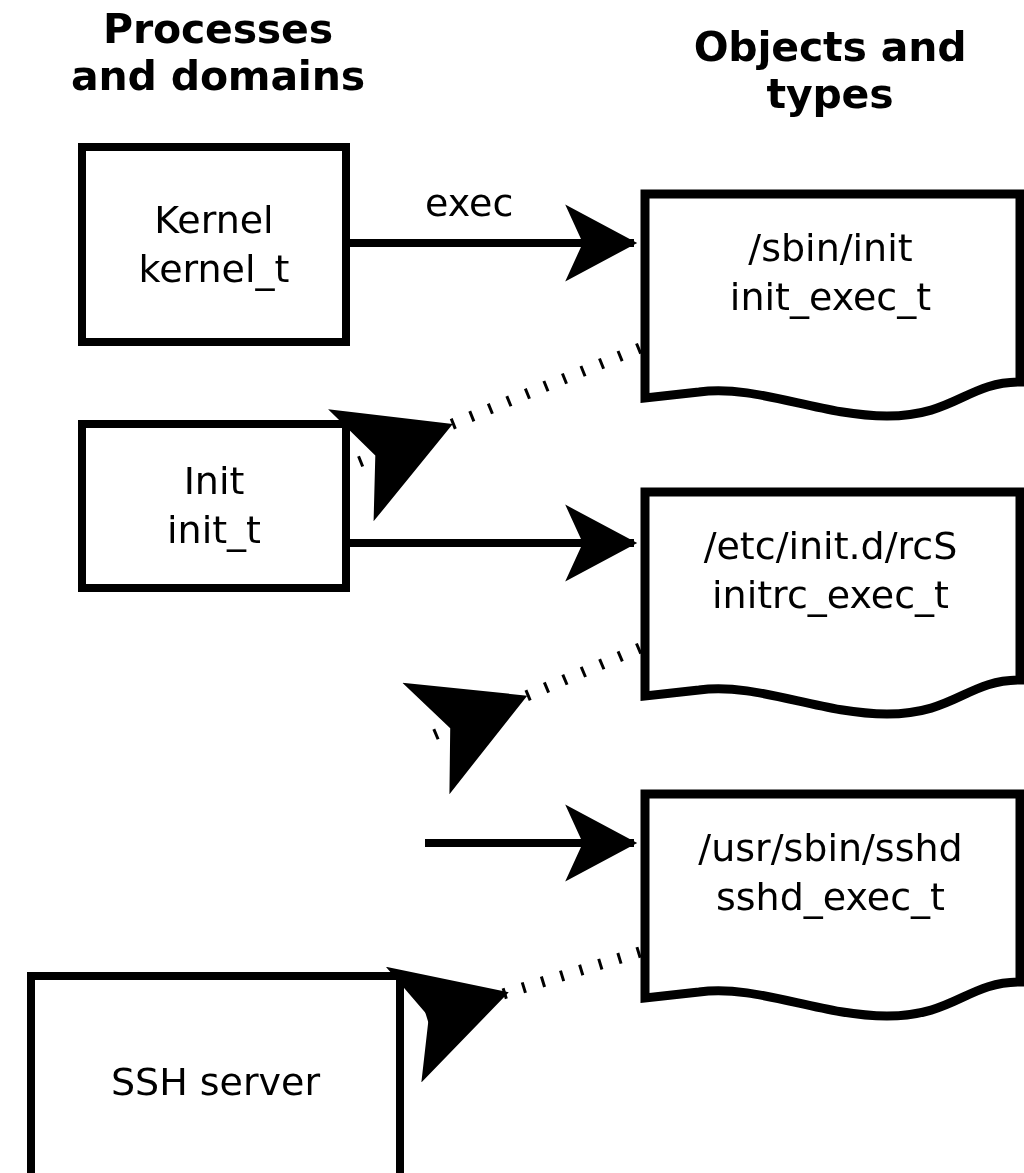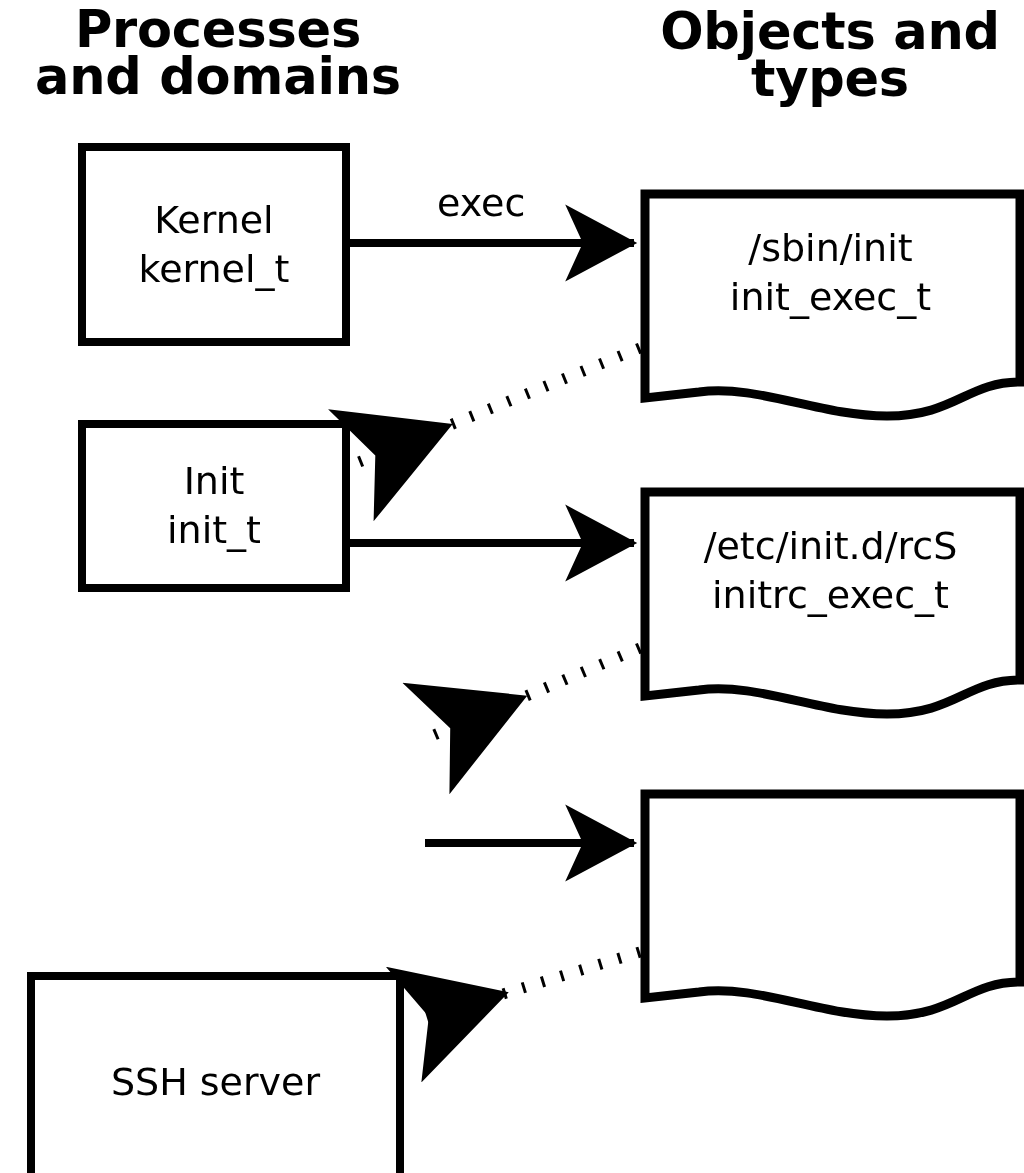--- a/index.html
+++ b/index.html
@@ -5,29 +5,29 @@
 <style>
   html,body{margin:0;padding:0;background:#ffffff;}
   body{width:1024px;height:1173px;overflow:hidden;
        font-family:"DejaVu Sans","Liberation Sans",sans-serif;}
   #stage{position:relative;width:1024px;height:1173px;background:#fff;}
 
   .col-header{
     position:absolute;
     font-family:"DejaVu Sans","Liberation Sans",sans-serif;
     font-weight:700;
-    font-size:51px;
+    font-size:41px;
     line-height:47px;
     color:#000;
     text-align:center;
     letter-spacing:-0.2px;
     white-space:pre-line;
   }
   #hdr-left{left:22px;top:6px;width:392px;}
-  #hdr-right{left:638px;top:8px;width:384px;text-align:center;}
+  #hdr-right{left:638px;top:24px;width:384px;text-align:center;}
 
   .node-box{
     position:absolute;
     box-sizing:border-box;
     border:8px solid #000;
     background:#fff;
     display:flex;
     flex-direction:column;
     align-items:center;
     justify-content:center;
@@ -89,20 +89,24 @@
     <div class="doc-label" style="top:38px;">
       <span class="ln">/sbin/init</span>
       <span class="ln">init_exec_t</span>
     </div>
   </div>
 
   <div class="doc-wrap" style="left:637px;top:786px;width:387px;height:240px;">
     <svg width="387" height="240" viewBox="0 0 387 240" aria-hidden="true">
       <path d="M8 8 L383 8 L383 196 C330 196 318 230 250 230 C182 230 120 198 62 206 L8 212 Z" fill="#ffffff" stroke="#000000" stroke-width="9" stroke-linejoin="miter" stroke-linecap="butt"></path>
     </svg>
+    <div class="doc-label" style="top:38px;">
+      <span class="ln">/usr/sbin/sshd</span>
+      <span class="ln">sshd_exec_t</span>
+    </div>
   </div>
 
   <div class="node-box" style="left:78px;top:143px;width:272px;height:203px;">
     <span class="ln">Kernel</span>
     <span class="ln">kernel_t</span>
   </div>
 
   <div class="node-box" style="left:78px;top:420px;width:272px;height:172px;">
     <span class="ln">Init</span>
     <span class="ln">init_t</span>
@@ -147,15 +151,15 @@
     <g>
       <line x1="425" y1="843" x2="634" y2="843" stroke="#000000" stroke-width="8" marker-end="url(#solid-head)"></line>
     </g>
 
     
     <g>
       <line x1="640" y1="952" x2="412" y2="1022" stroke="#000000" stroke-width="11" stroke-dasharray="3 17" stroke-linecap="butt" marker-end="url(#dotted-head)"></line>
     </g>
   </svg>
 
-  <div class="edge-label" style="left:437px;top:182px;">exec</div>
+  <div class="edge-label" style="left:425px;top:182px;">exec</div>
 
 </div>
 
 </body></html>

